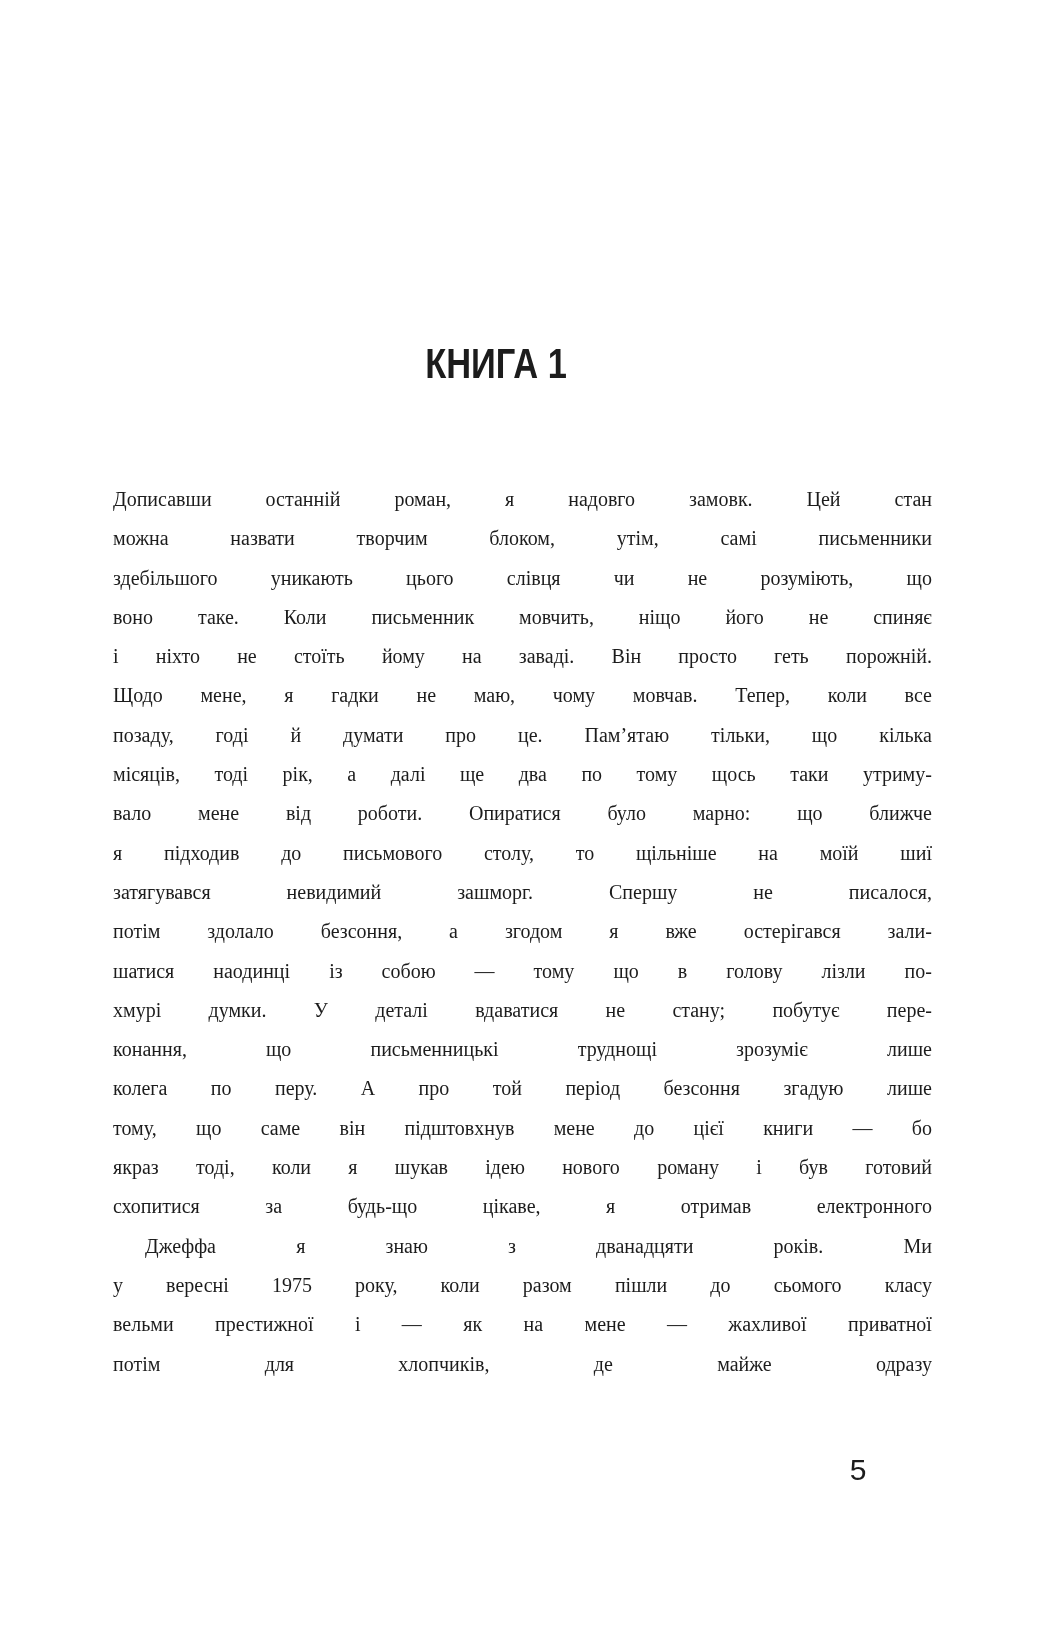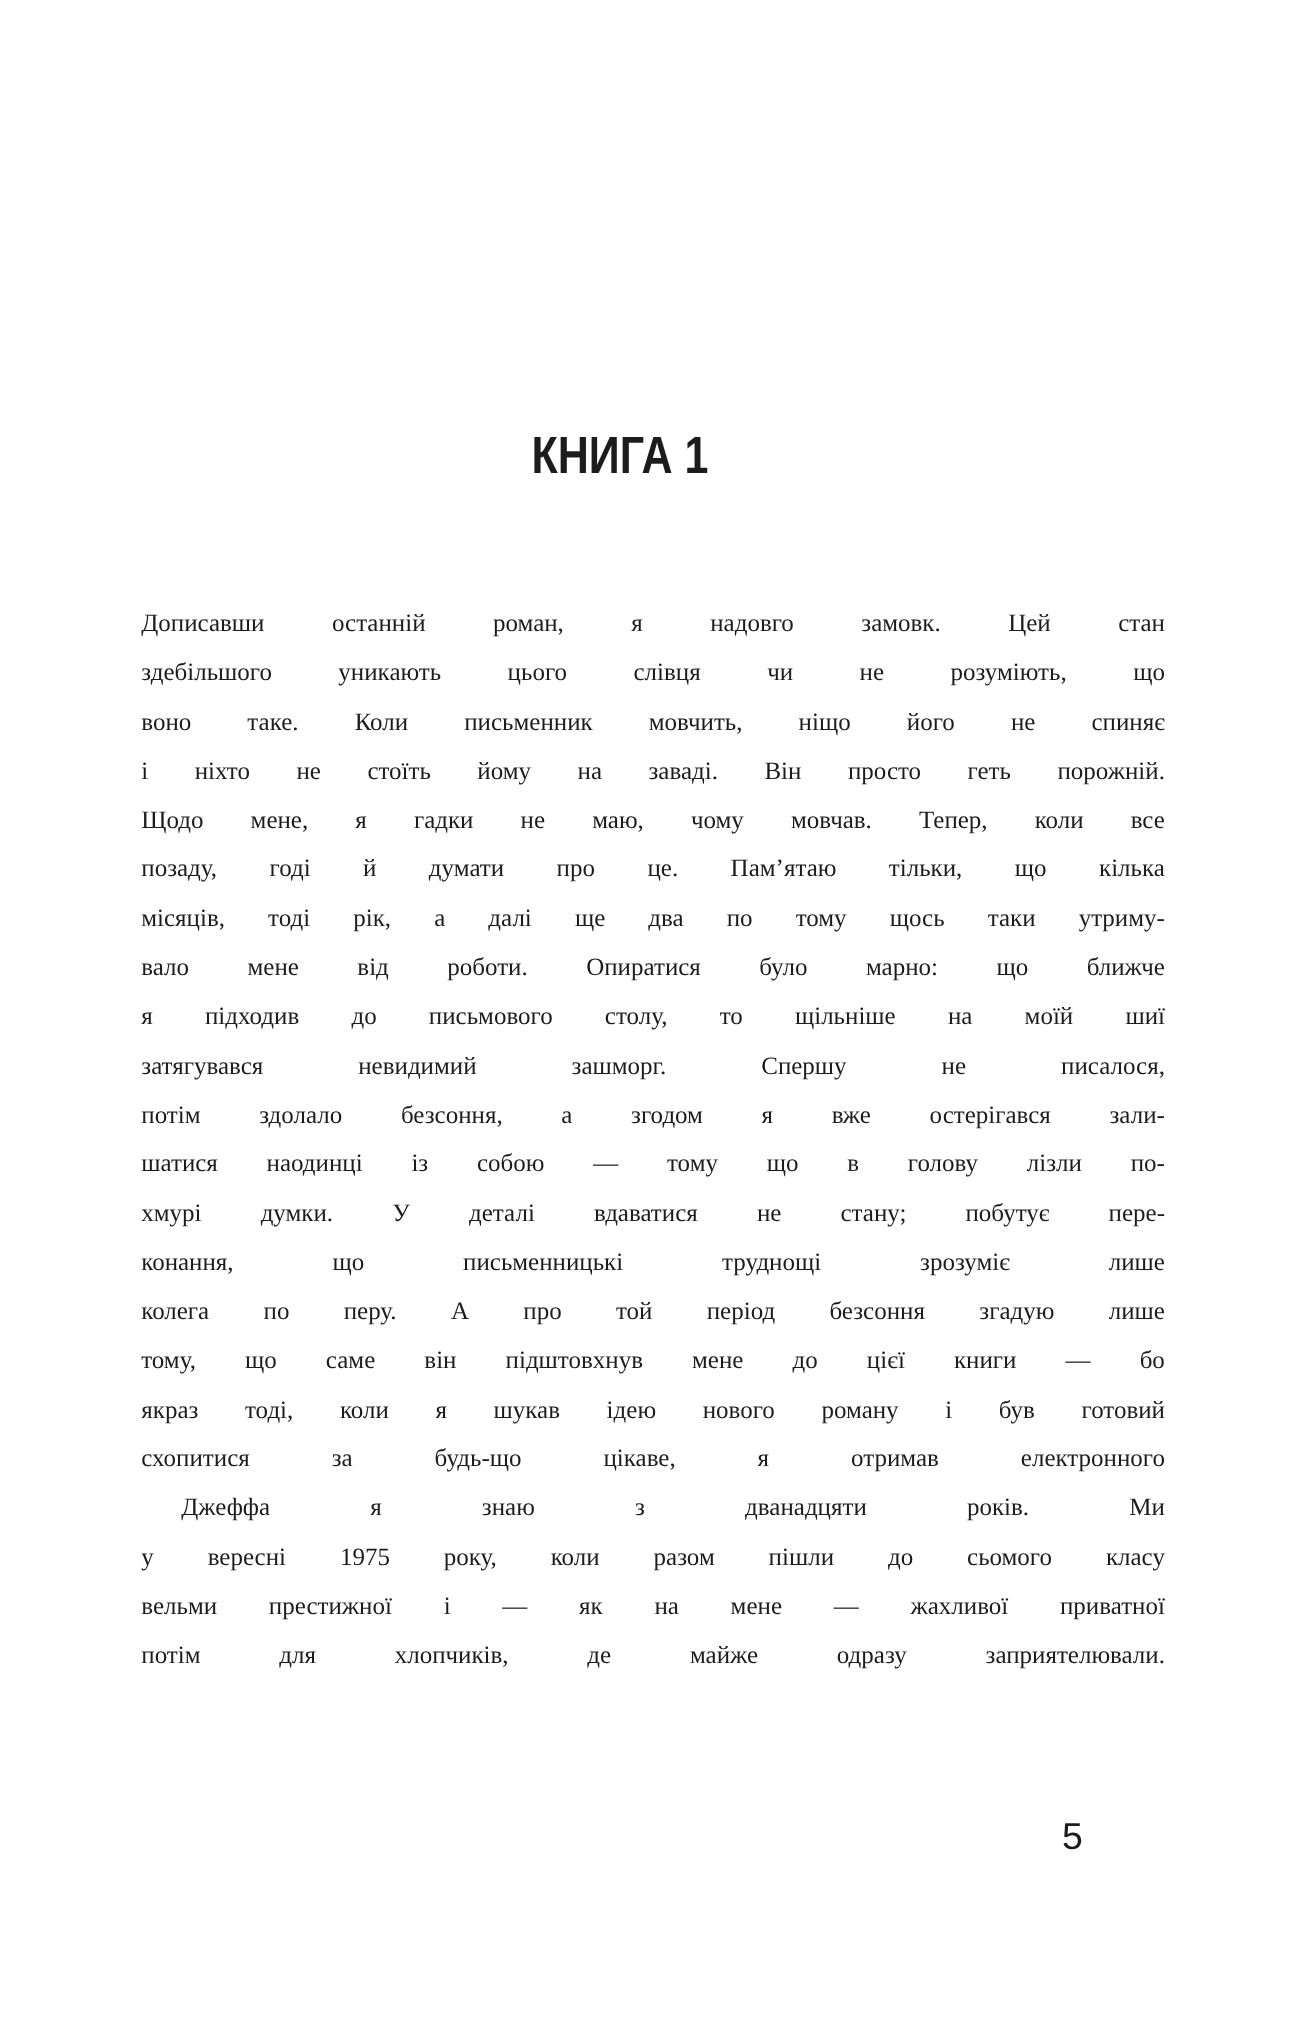--- a/index.html
+++ b/index.html
@@ -80,20 +80,29 @@
   <div class="page-text">
       <div class="text-line justify">
         <span>Дописавши</span>
         <span>останній</span>
         <span>роман,</span>
         <span>я</span>
         <span>надовго</span>
         <span>замовк.</span>
         <span>Цей</span>
         <span>стан</span>
+      </div>
+      <div class="text-line justify">
+        <span>можна</span>
+        <span>назвати</span>
+        <span>творчим</span>
+        <span>блоком,</span>
+        <span>утім,</span>
+        <span>самі</span>
+        <span>письменники</span>
       </div>
       <div class="text-line justify">
         <span>здебільшого</span>
         <span>уникають</span>
         <span>цього</span>
         <span>слівця</span>
         <span>чи</span>
         <span>не</span>
         <span>розуміють,</span>
         <span>що</span>
@@ -315,19 +324,18 @@
         <span>жахливої</span>
         <span>приватної</span>
       </div>
       <div class="text-line justify">
         <span>потім</span>
         <span>для</span>
         <span>хлопчиків,</span>
         <span>де</span>
         <span>майже</span>
         <span>одразу</span>
-        <span>заприятелювали.</span>
       </div>
     </div>
 
   <div class="page-number">5</div>
 
 </div>
 
 </body></html>

